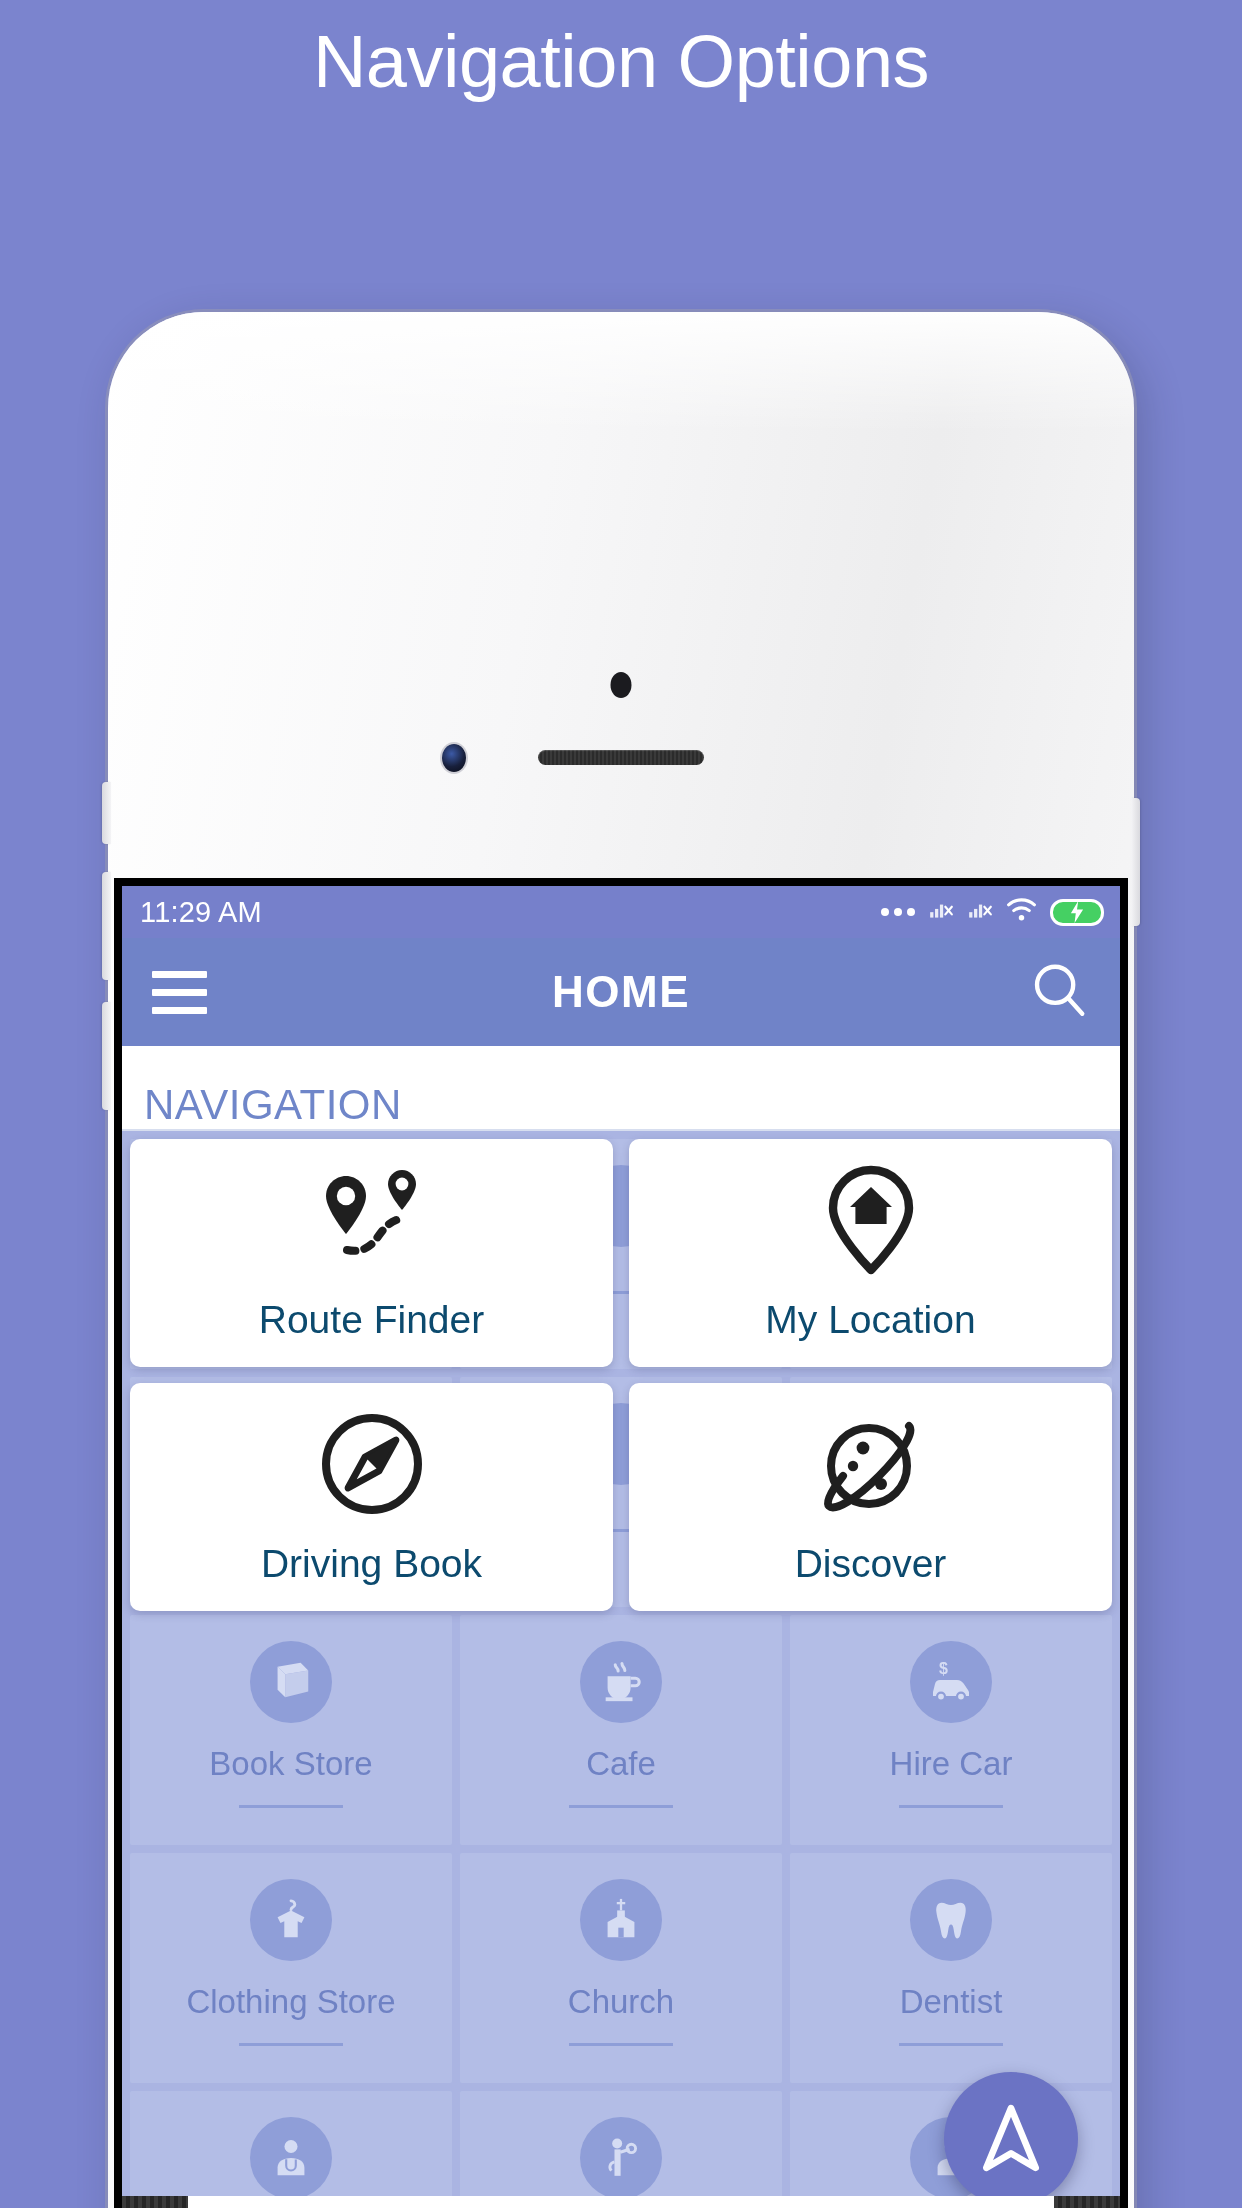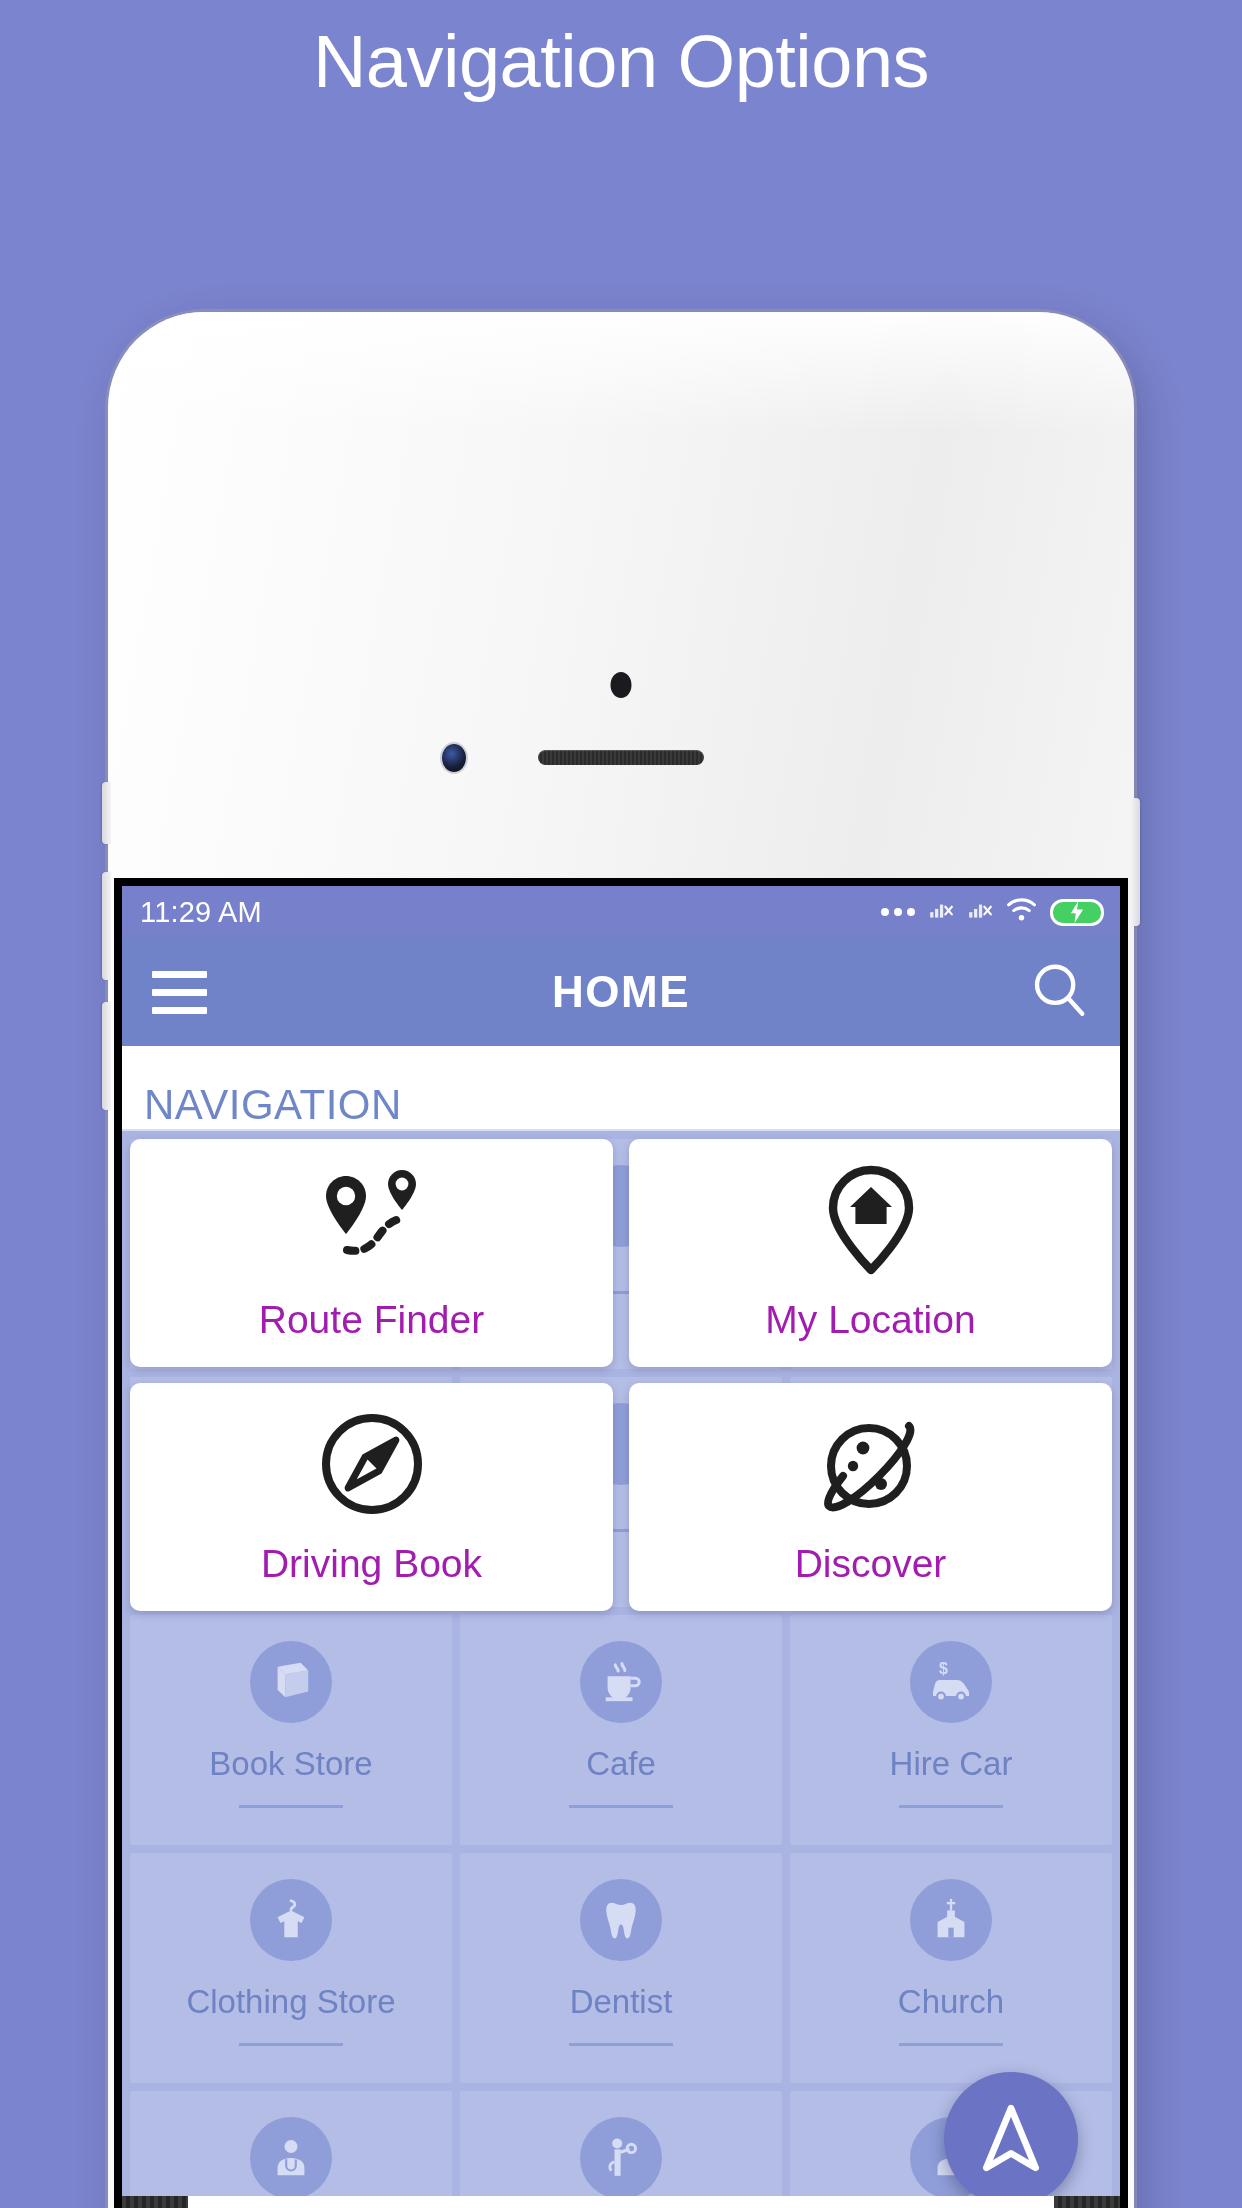--- a/index.html
+++ b/index.html
@@ -169,21 +169,21 @@
     z-index: 5;
   }
   .nav-card {
     background: #fff; border-radius: 10px;
     height: 228px;
     display: flex; flex-direction: column;
     align-items: center; justify-content: center;
     box-shadow: 0 3px 8px rgba(40,45,90,.22);
   }
   .nav-card .card-icon { height: 112px; display: flex; align-items: center; justify-content: center; }
-  .nav-card .card-label { margin-top: 22px; color: #a21caf; font-size: 39px; }
+  .nav-card .card-label { margin-top: 22px; color: #0c4a6e; font-size: 39px; }
 
   
   #fab {
     position: absolute; right: 42px; bottom: 86px;
     width: 134px; height: 134px; border-radius: 50%;
     background: #6b73c4;
     display: flex; align-items: center; justify-content: center;
     box-shadow: 0 6px 16px rgba(30,30,70,.35);
     z-index: 8;
   }
@@ -366,38 +366,38 @@
                 <path d="M12 7 L5 10.5 L6.5 13.5 L8.5 12.6 V21 H15.5 V12.6 L17.5 13.5 L19 10.5 Z" fill="#d5dcf3"></path>
               </svg>
             </div>
             <div class="bg-label">Clothing Store</div>
             <div class="bg-rule"></div>
           </div>
 
           <div class="bg-cell">
             <div class="bg-icon">
               <svg width="46" height="46" viewBox="0 0 24 24" fill="#d5dcf3">
-                <path d="M7 3 C5 3 4 5 4.4 8 C4.9 12 6.2 14 6.8 18 C7.1 20.4 7.8 21.6 8.8 21.6 C9.8 21.6 10.2 20 10.6 17 C10.9 15 11.2 14.3 12 14.3 C12.8 14.3 13.1 15 13.4 17 C13.8 20 14.2 21.6 15.2 21.6 C16.2 21.6 16.9 20.4 17.2 18 C17.8 14 19.1 12 19.6 8 C20 5 19 3 17 3 C15.2 3 13.6 4.2 12 4.2 C10.4 4.2 8.8 3 7 3 Z"></path>
-              </svg>
-            </div>
-            <div class="bg-label">Dentist</div>
-            <div class="bg-rule"></div>
-          </div>
-
-          <div class="bg-cell">
-            <div class="bg-icon">
-              <svg width="46" height="46" viewBox="0 0 24 24" fill="#d5dcf3">
                 <rect x="11.4" y="1" width="1.2" height="6"></rect>
                   <rect x="9.8" y="2.6" width="4.4" height="1.2"></rect>
                 <path d="M10 7 h4 v4 h-4 z"></path>
                 <path d="M5 21 V13 L12 9.2 L19 13 V21 Z"></path>
                 <rect x="10.6" y="16" width="2.8" height="5" fill="#8f9ed8"></rect>
               </svg>
             </div>
             <div class="bg-label">Church</div>
+            <div class="bg-rule"></div>
+          </div>
+
+          <div class="bg-cell">
+            <div class="bg-icon">
+              <svg width="46" height="46" viewBox="0 0 24 24" fill="#d5dcf3">
+                <path d="M7 3 C5 3 4 5 4.4 8 C4.9 12 6.2 14 6.8 18 C7.1 20.4 7.8 21.6 8.8 21.6 C9.8 21.6 10.2 20 10.6 17 C10.9 15 11.2 14.3 12 14.3 C12.8 14.3 13.1 15 13.4 17 C13.8 20 14.2 21.6 15.2 21.6 C16.2 21.6 16.9 20.4 17.2 18 C17.8 14 19.1 12 19.6 8 C20 5 19 3 17 3 C15.2 3 13.6 4.2 12 4.2 C10.4 4.2 8.8 3 7 3 Z"></path>
+              </svg>
+            </div>
+            <div class="bg-label">Dentist</div>
             <div class="bg-rule"></div>
           </div>
 
           <div class="bg-cell">
             <div class="bg-icon">
               <svg width="46" height="46" viewBox="0 0 24 24" fill="#d5dcf3">
                 <circle cx="12" cy="6" r="3.4"></circle>
                 <path d="M5 21 V17 C5 13.8 8 12 12 12 C16 12 19 13.8 19 17 V21 Z"></path>
                 <path d="M9.5 12.6 V16 a2.5 2.5 0 0 0 5 0 V12.8" fill="none" stroke="#8f9ed8" stroke-width="1.1"></path>
               </svg>

